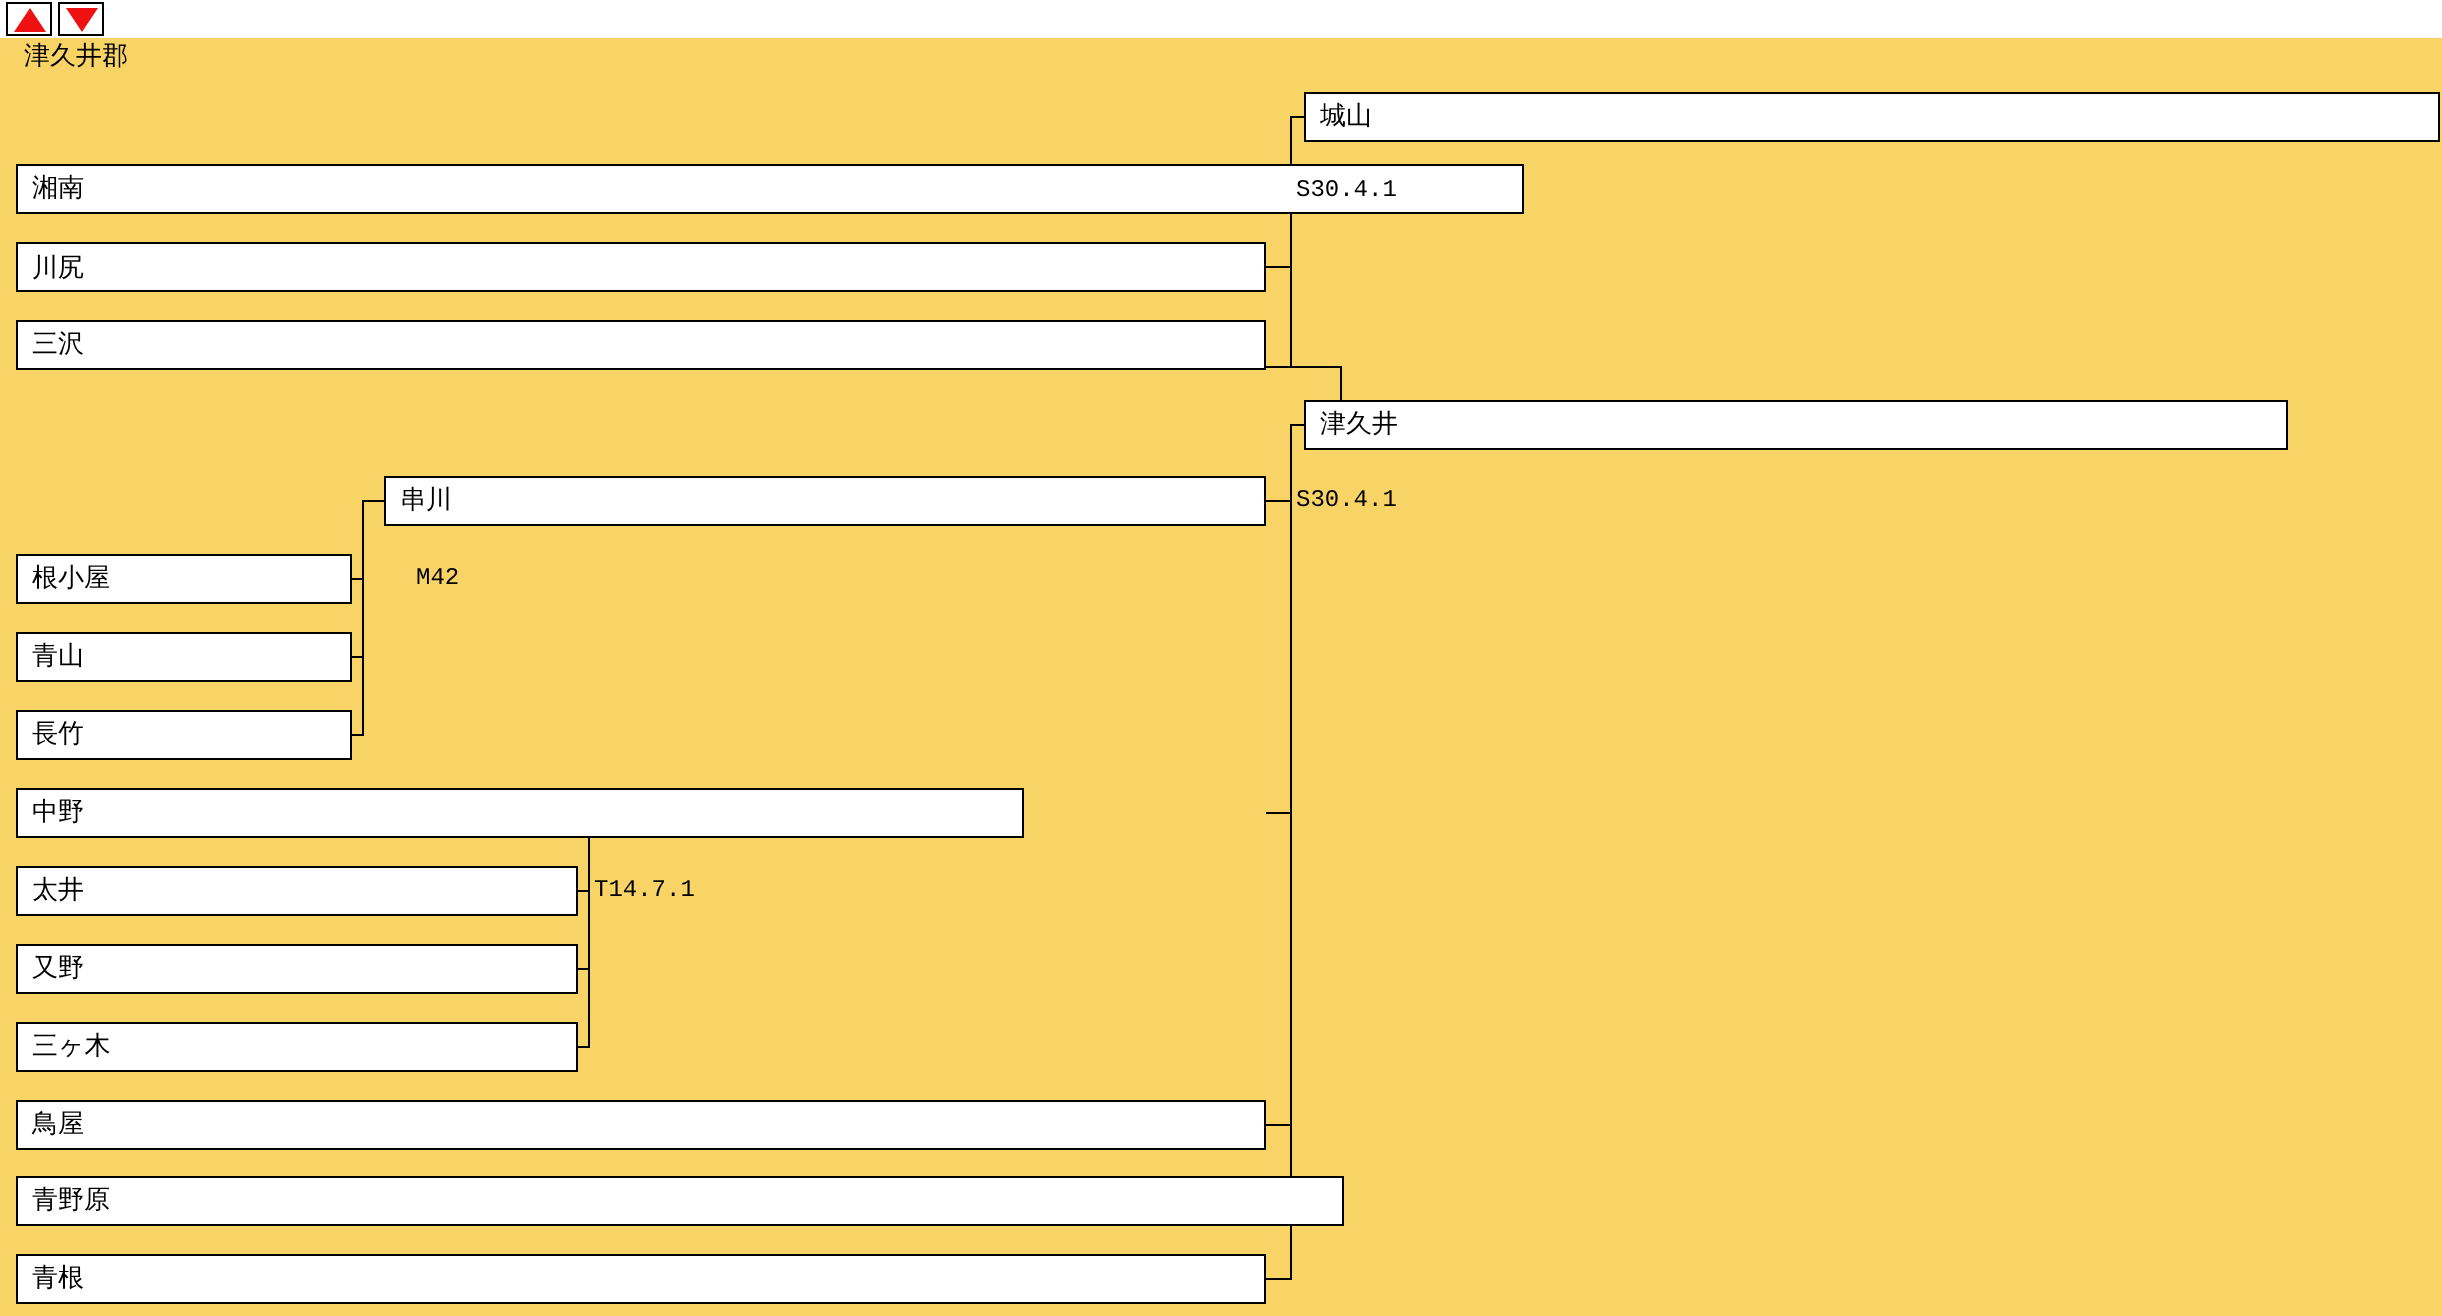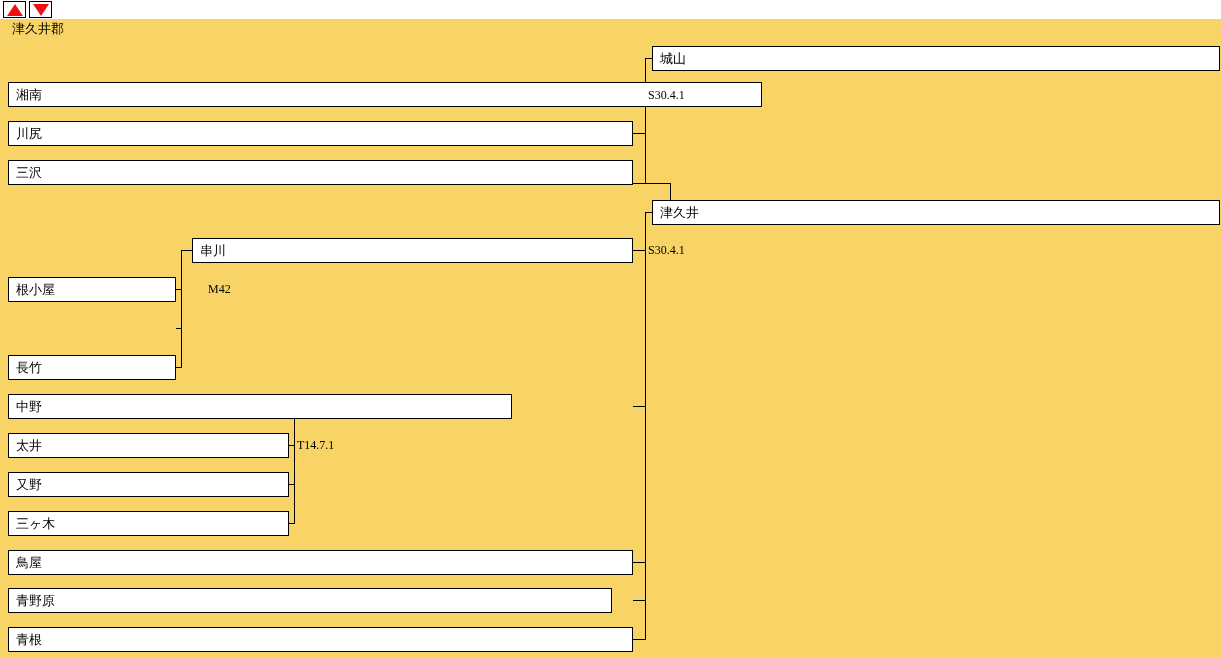--- a/index.html
+++ b/index.html
@@ -93,21 +93,21 @@
   }
   .hline {
     position: absolute;
     height: 1px;
     background: #000000;
   }
 
   
   .date-label {
     position: absolute;
-    font-family: Liberation Serif, serif;
+    font-family: Liberation Mono, monospace;
     font-size: 12px;
     line-height: 14px;
     color: #000000;
     white-space: nowrap;
   }
 </style>
 </head>
 <body>
 
 <div id="root">
@@ -156,20 +156,23 @@
   </div>
   <div class="node" style="left:8px; top:121px; width:625px;font-family:Liberation Serif, serif;">
     <span class="label">川尻</span>
   </div>
   <div class="node" style="left:8px; top:160px; width:625px;">
     <span class="label">三沢</span>
   </div>
   <div class="node" style="left:8px; top:277px; width:168px;">
     <span class="label">根小屋</span>
   </div>
+  <div class="node" style="left:8px; top:316px; width:168px;">
+    <span class="label">青山</span>
+  </div>
   <div class="node" style="left:8px; top:355px; width:168px;">
     <span class="label">長竹</span>
   </div>
   <div class="node" style="left:192px; top:238px; width:441px;">
     <span class="label">串川</span>
   </div>
   <div class="node" style="left:8px; top:394px; width:504px;">
     <span class="label">中野</span>
   </div>
   <div class="node" style="left:8px; top:433px; width:281px;">
@@ -177,30 +180,30 @@
   </div>
   <div class="node" style="left:8px; top:472px; width:281px;">
     <span class="label">又野</span>
   </div>
   <div class="node" style="left:8px; top:511px; width:281px;text-align:center;">
     <span class="label">三ヶ木</span>
   </div>
   <div class="node" style="left:8px; top:550px; width:625px;">
     <span class="label">鳥屋</span>
   </div>
-  <div class="node" style="left:8px; top:588px; width:604px;">
+  <div class="node" style="left:8px; top:588px; width:664px;">
     <span class="label">青野原</span>
   </div>
   <div class="node" style="left:8px; top:627px; width:625px;padding-left:37px;">
     <span class="label">青根</span>
   </div>
   <div class="node" style="left:652px; top:46px; width:568px;">
     <span class="label">城山</span>
   </div>
-  <div class="node" style="left:652px; top:200px; width:568px;">
+  <div class="node" style="left:652px; top:200px; width:492px;">
     <span class="label">津久井</span>
   </div>
 
   <div class="date-label" style="left:648px; top:88px;">S30.4.1</div>
   <div class="date-label" style="left:648px; top:243px;">S30.4.1</div>
   <div class="date-label" style="left:184px; top:282px;padding-left:24px;">M42</div>
   <div class="date-label" style="left:297px; top:438px;">T14.7.1</div>
 
 </div>
 

